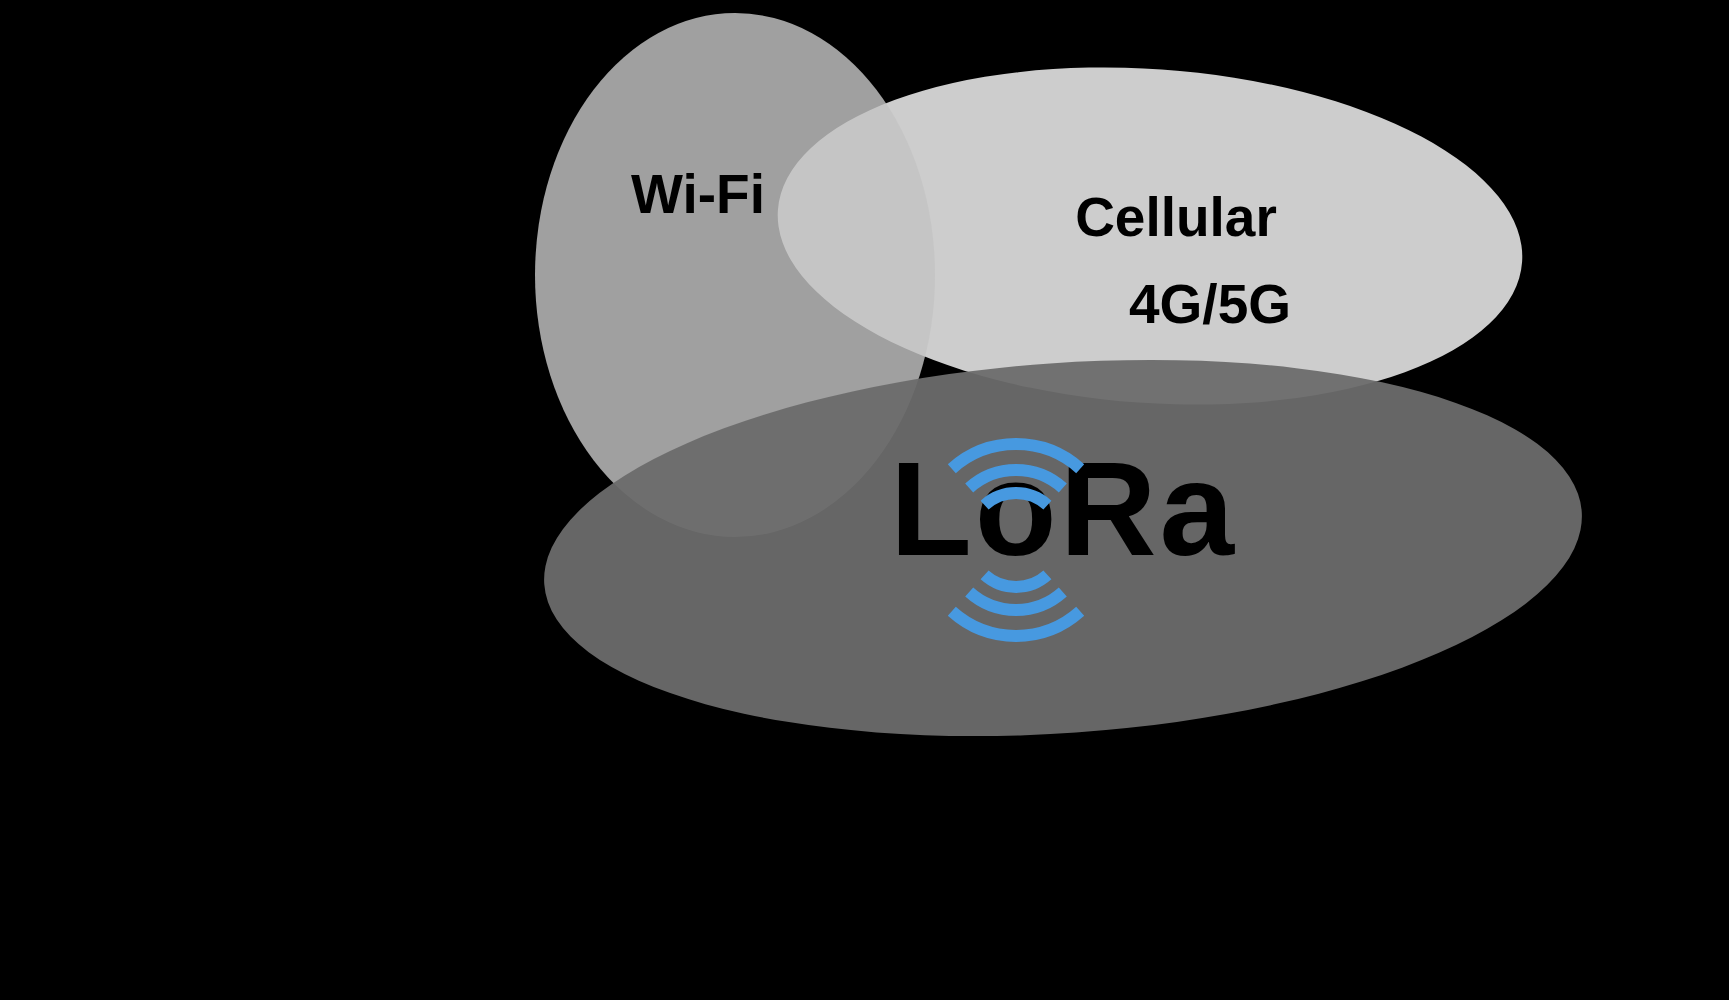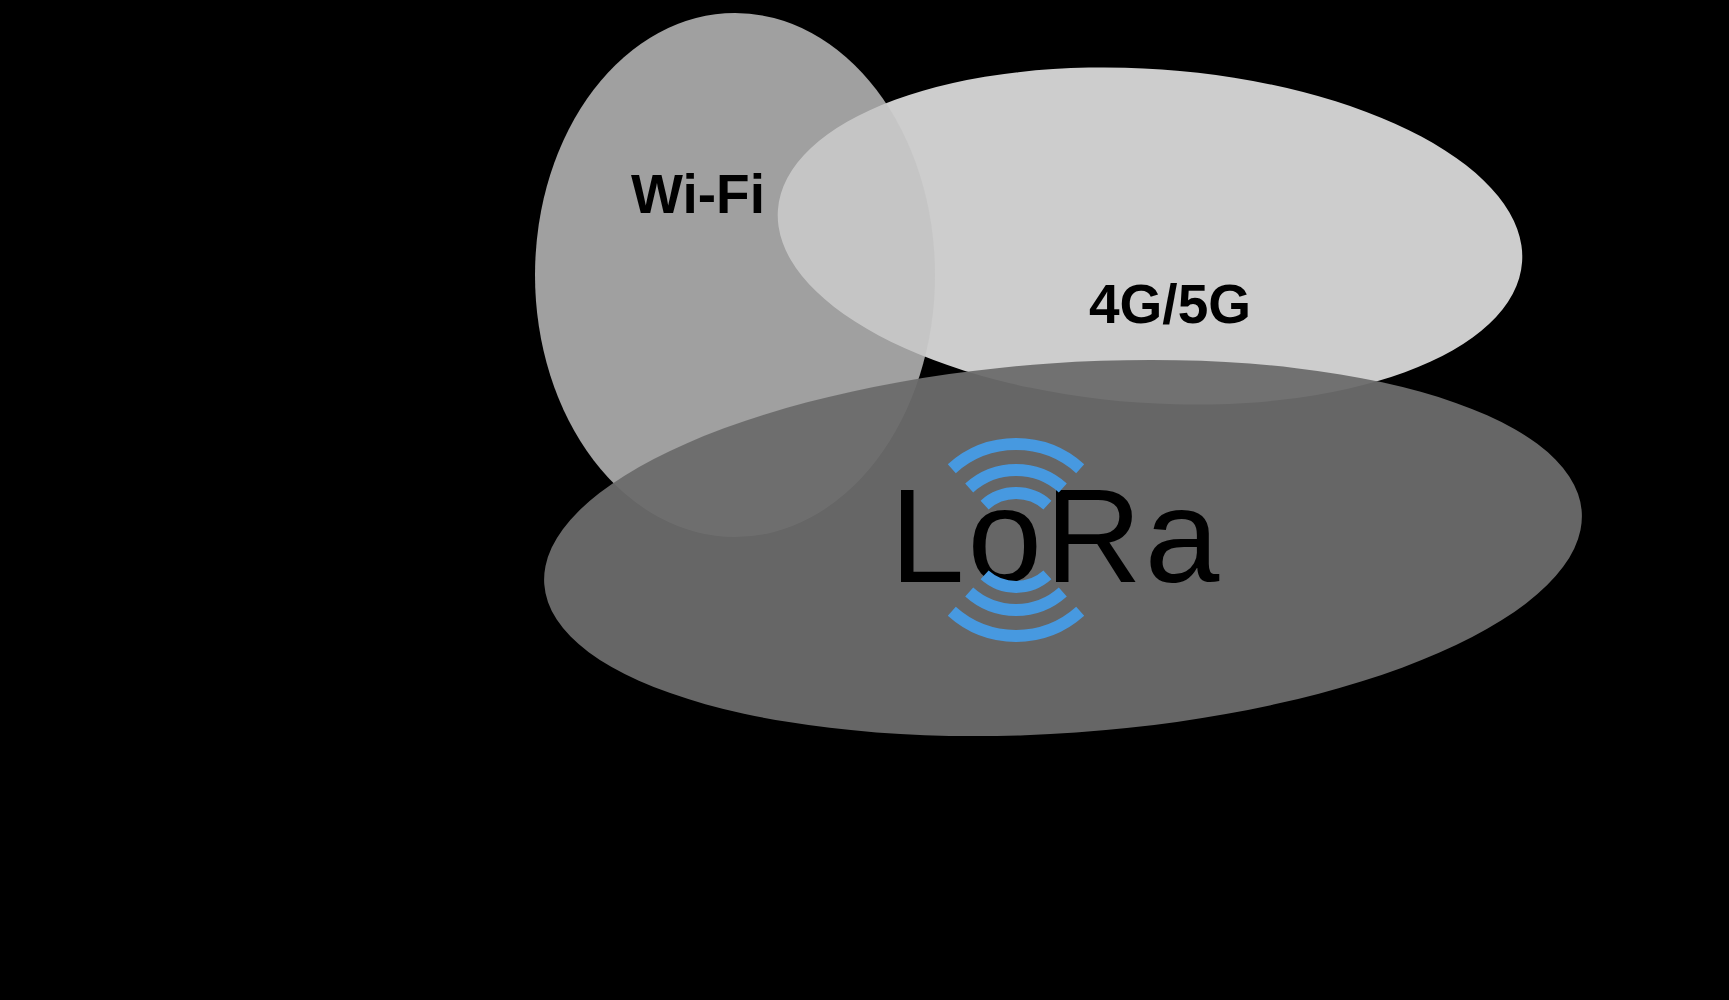--- a/index.html
+++ b/index.html
@@ -21,26 +21,26 @@
     text-align:center;
     color:#000;
     font-weight:700;
     font-size:55px;
     line-height:1;
     white-space:nowrap;
   }
   #wifi-line1{left:548px;top:167px;}
   #wifi-line2{left:548px;top:242px;}
   #cell-line1{left:1026px;top:190px;}
-  #cell-line2{left:1020px;top:277px;}
+  #cell-line2{left:1060px;top:277px;}
   .lora-word{
     position:absolute;
-    left:890px;top:469px;
+    left:890px;top:442px;
     font-size:134px;
-    font-weight:400;
+    font-weight:700;
     line-height:1;
     letter-spacing:3px;
     white-space:nowrap;
   }
   .lora-waves{
     position:absolute;
     left:906px;top:430px;
     width:220px;height:220px;
   }
 </style>
@@ -50,20 +50,21 @@
 <div class="stage" style="background: rgb(0, 0, 0);">
 
   <div class="ellipse" id="el-cellular" style="background: rgb(205, 205, 205);"></div>
 
   <div class="ellipse" id="el-wifi" style="background: rgba(195, 195, 195, 0.82);"></div>
 
   <div class="ellipse" id="el-lora" style="background: rgba(108, 108, 108, 0.95);"></div>
 
   <div class="label" id="wifi-line1">Wi-Fi</div>
 
+  <div class="label" id="cell-line1">Cellular</div>
   <div class="label" id="cell-line2">4G/5G</div>
 
   <div class="lora-word" style="color: rgb(0, 0, 0);">LoRa</div>
 
   <svg class="lora-waves" viewBox="-110 -110 220 220" aria-hidden="true">
     <g fill="none" stroke-width="12" stroke-linecap="butt" stroke="#4799e0">
 
       <path d="M -31.4 -34.9 A 47 47 0 0 1 31.4 -34.9"></path>
       <path d="M -46.8 -52.0 A 70 70 0 0 1 46.8 -52.0"></path>
       <path d="M -64.2 -71.3 A 96 96 0 0 1 64.2 -71.3"></path>

